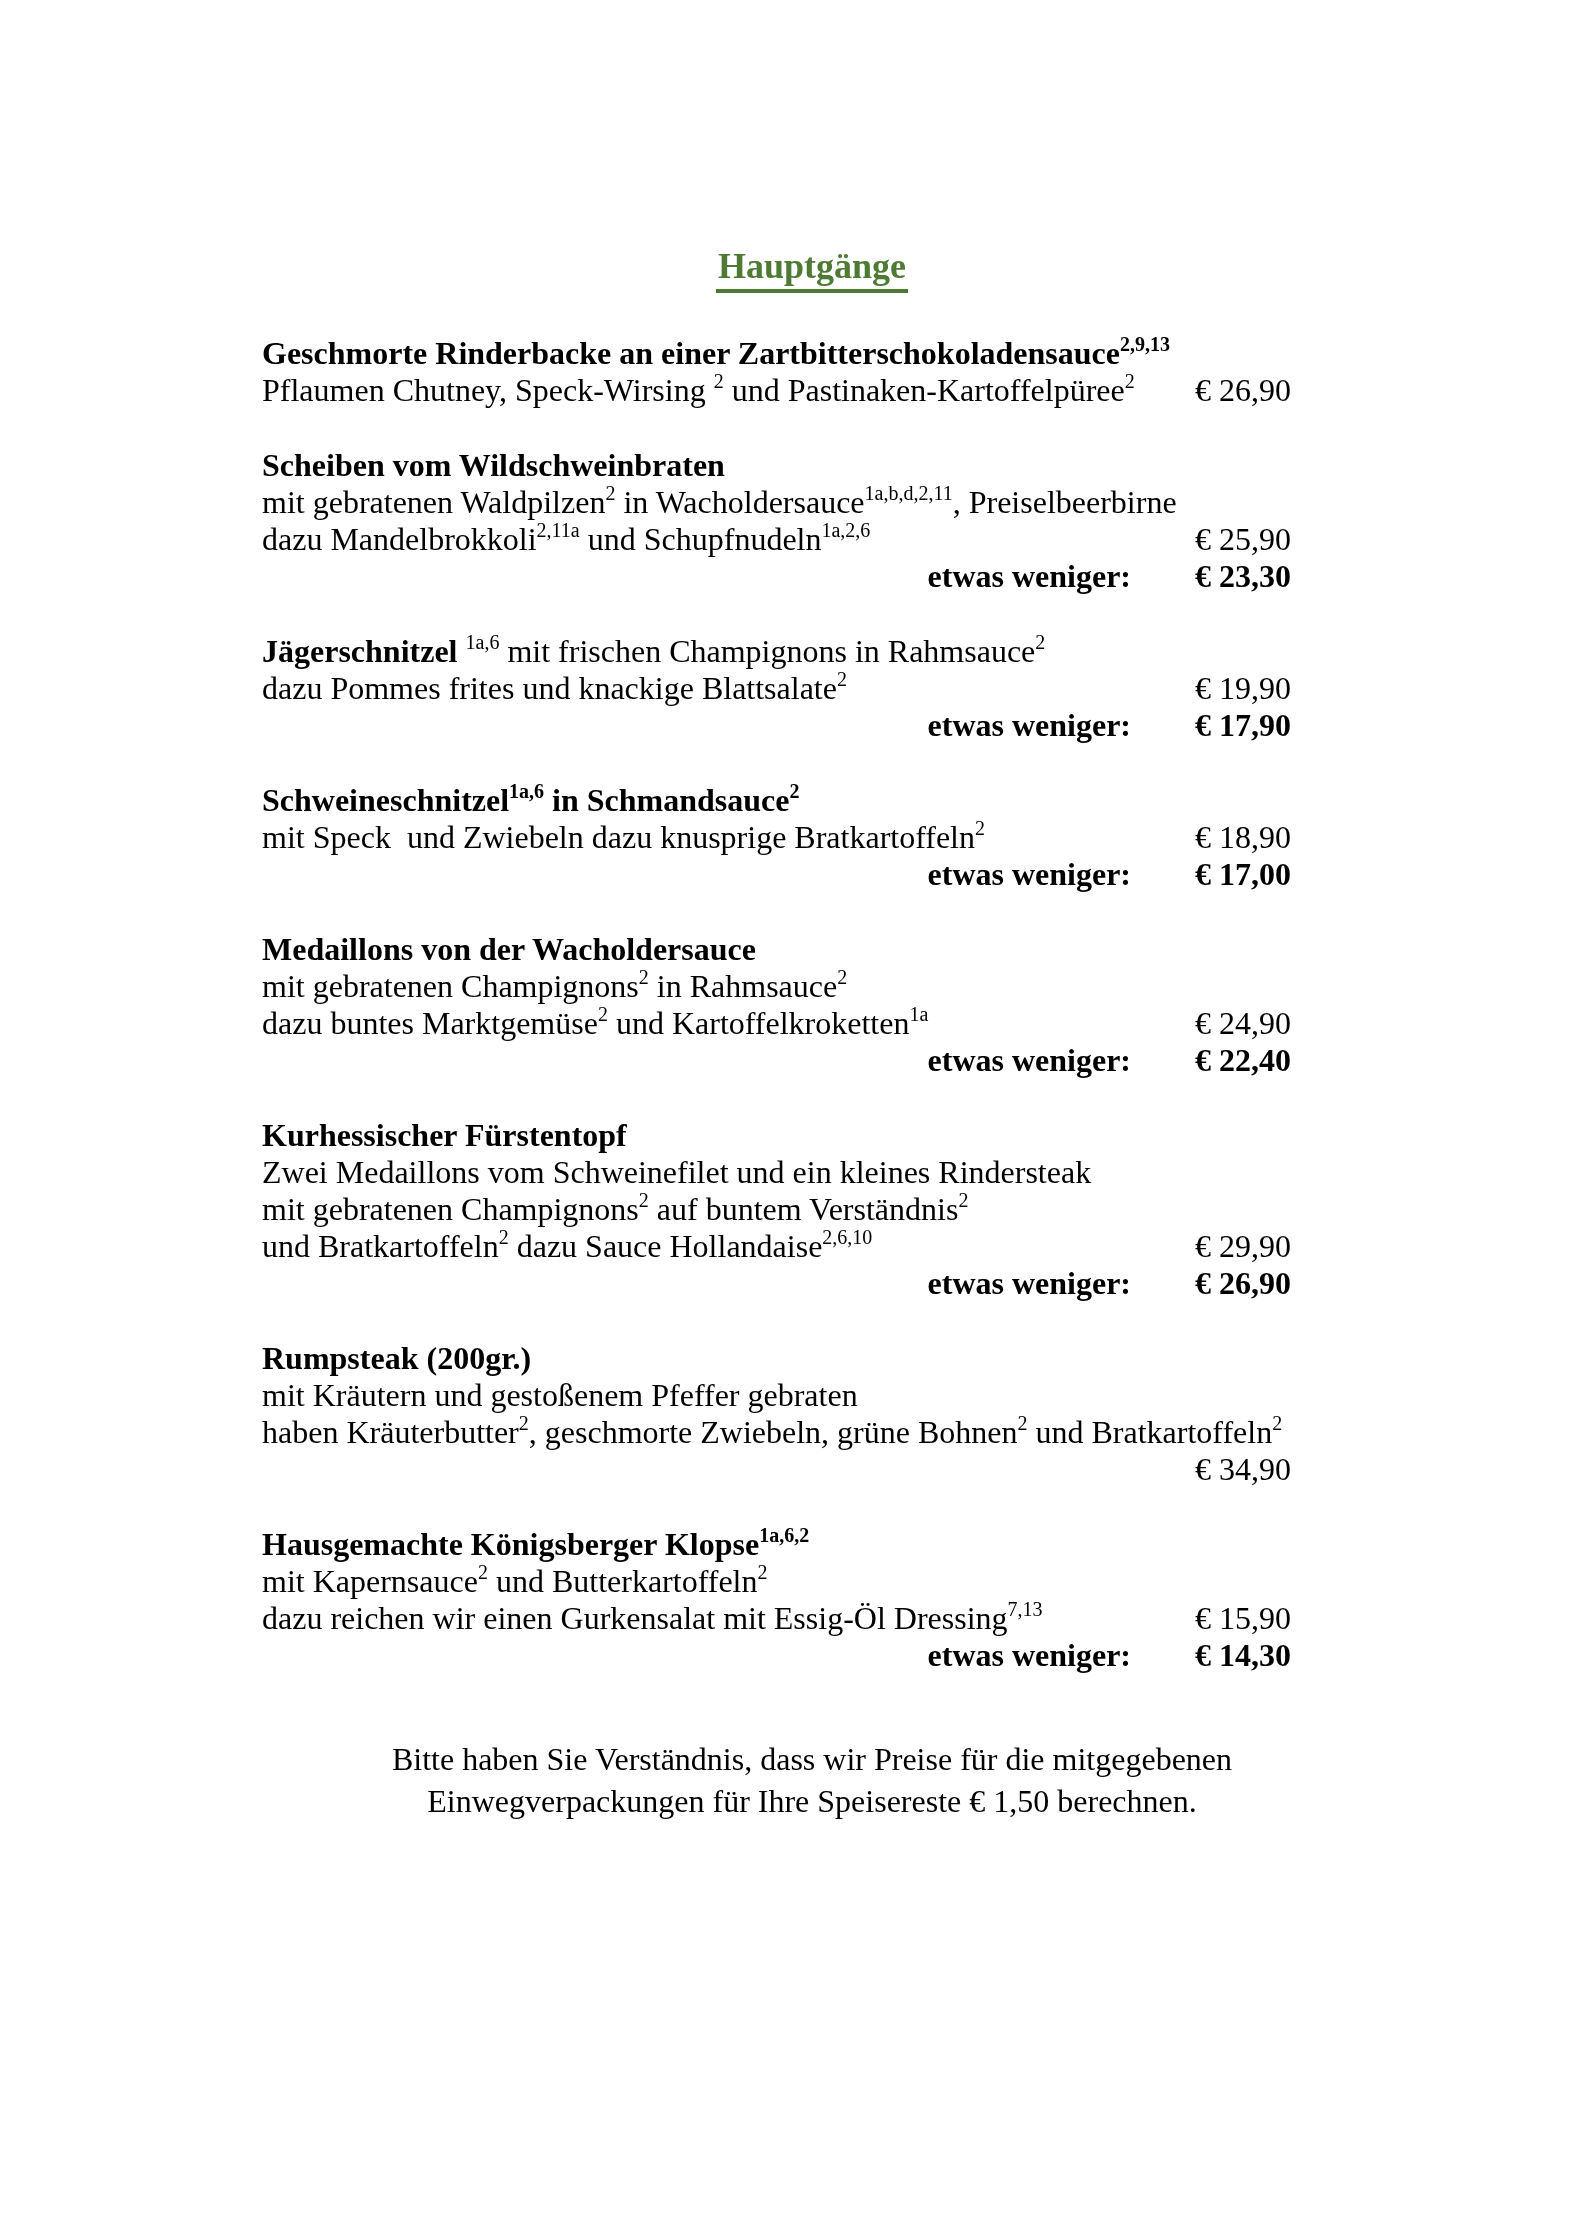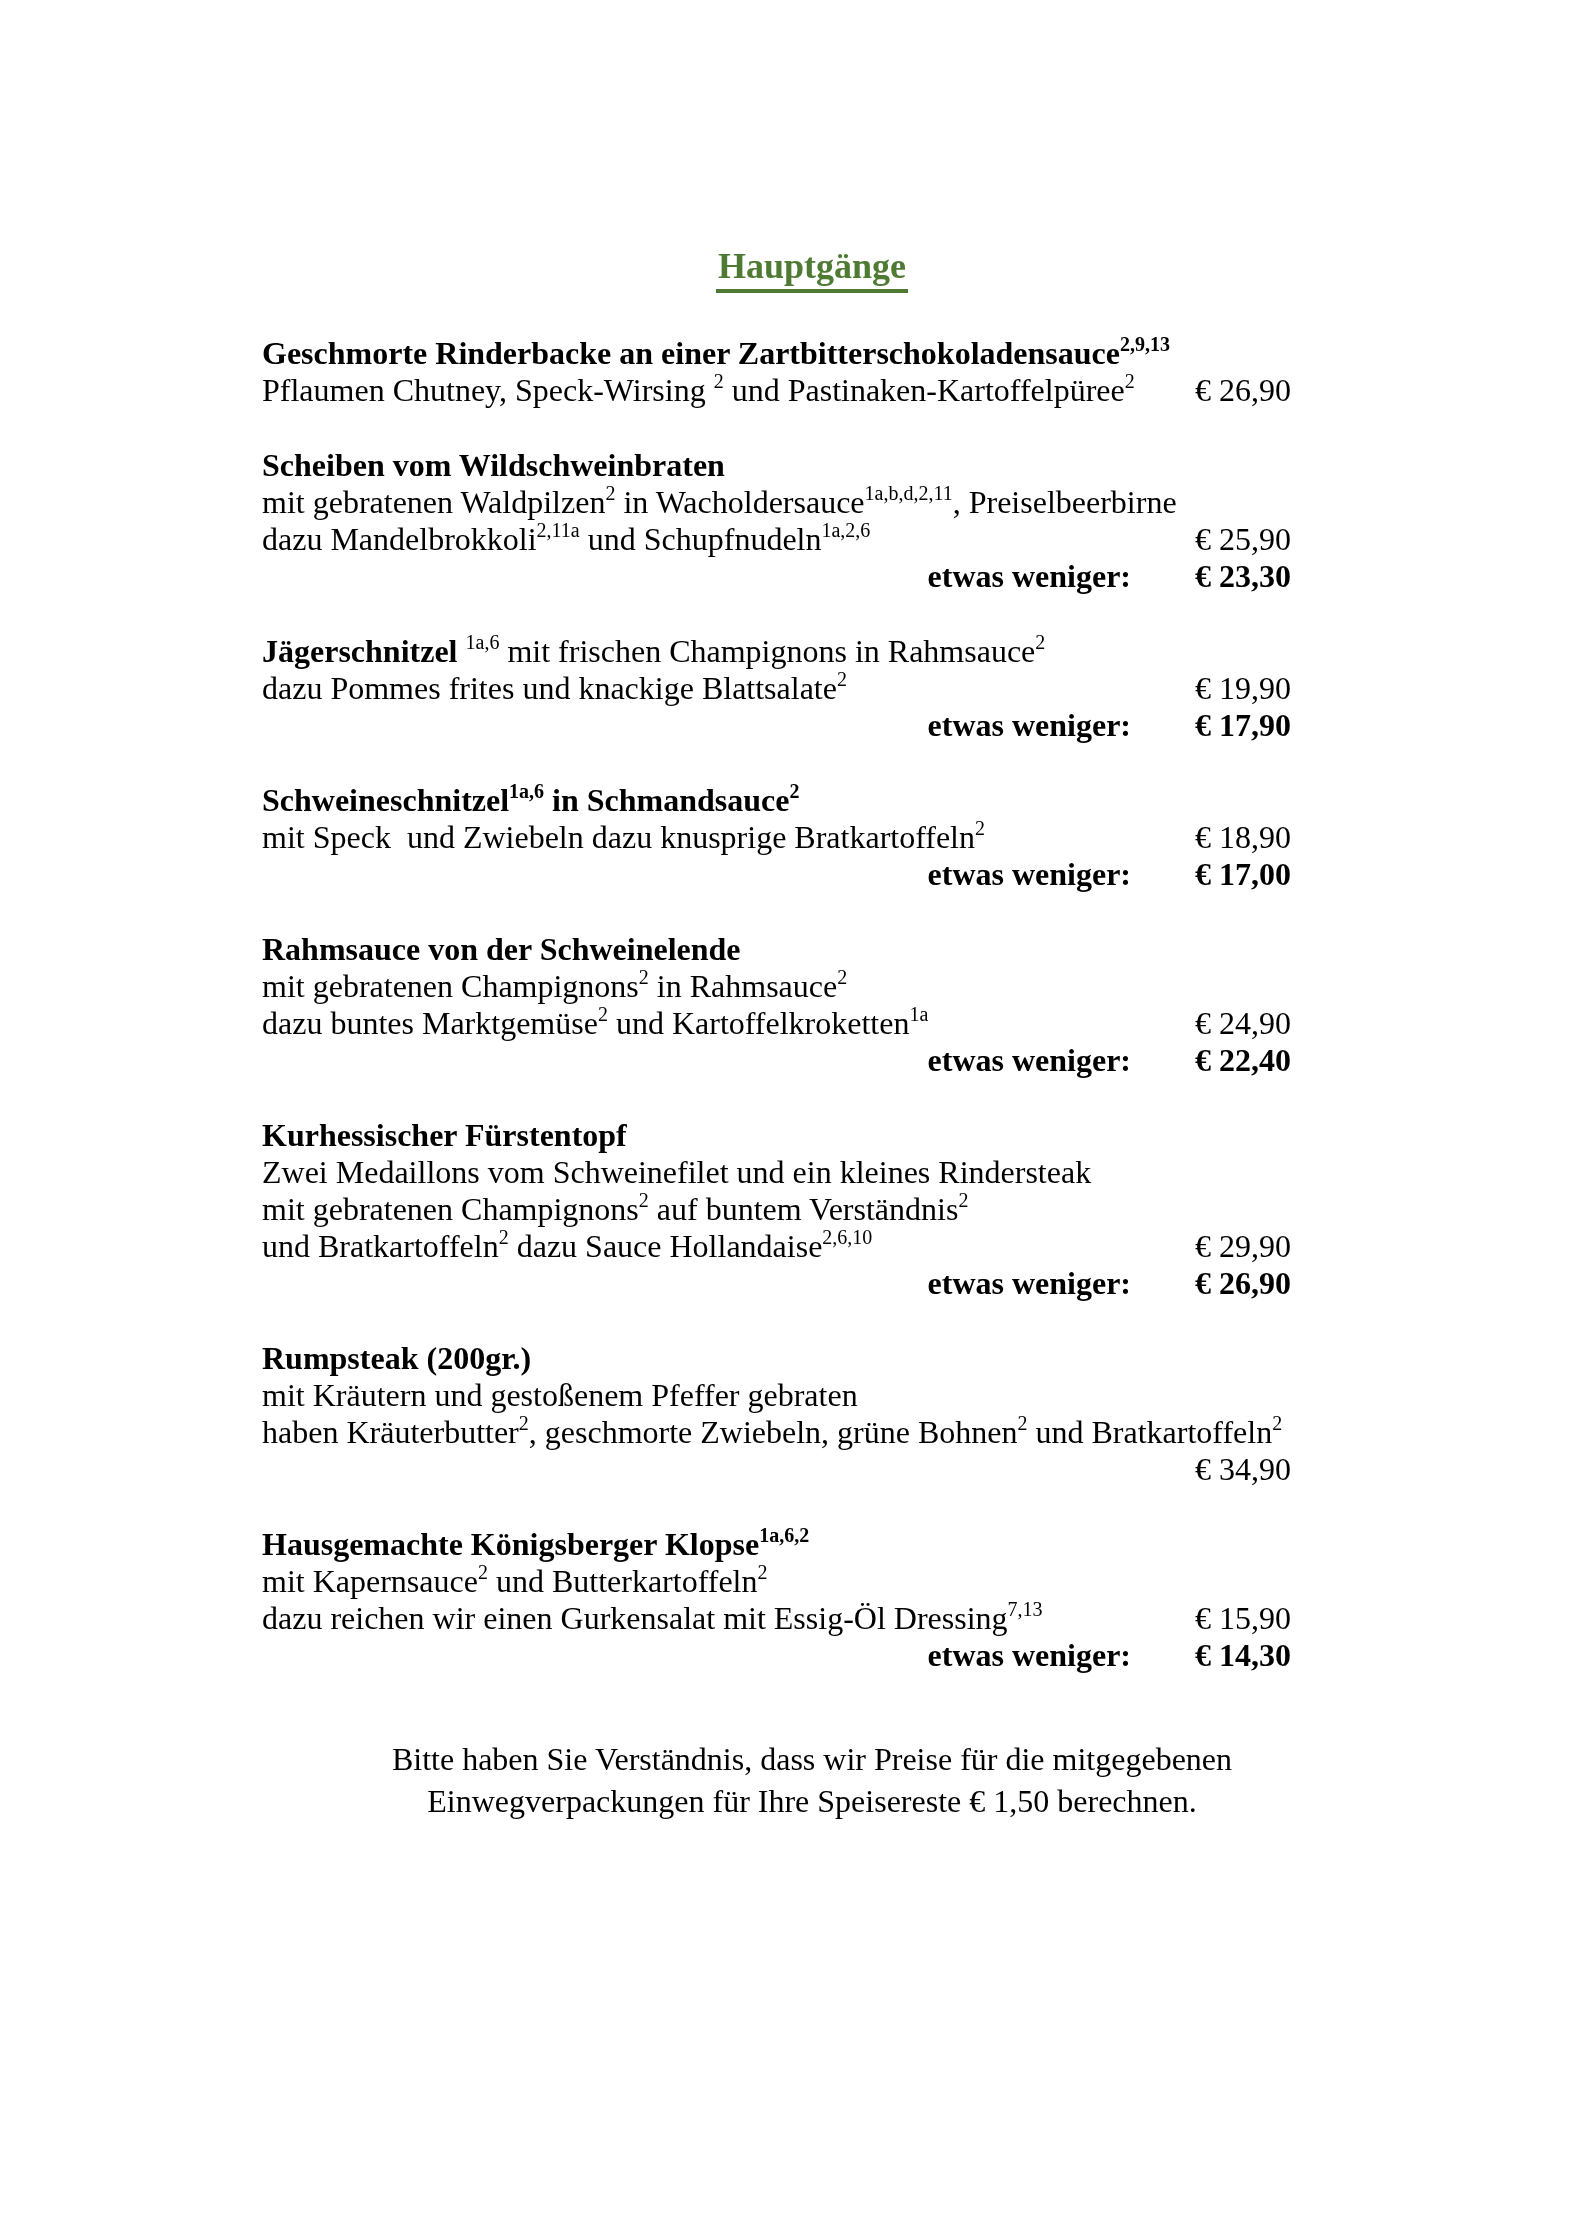--- a/index.html
+++ b/index.html
@@ -92,21 +92,21 @@
           <div class="line"><span class="text"><span class="bold">Jägerschnitzel </span><sup>1a,6</sup><span> mit frischen Champignons in Rahmsauce</span><sup>2</sup></span></div>
           <div class="line"><span class="text"><span>dazu Pommes frites und knackige Blattsalate</span><sup>2</sup></span><span class="price">€ 19,90</span></div>
           <div class="line"><span class="less-label">etwas weniger:</span><span class="price bold">€ 17,90</span></div>
         </div>
         <div class="item">
           <div class="line bold"><span class="text"><span>Schweineschnitzel</span><sup>1a,6</sup><span> in Schmandsauce</span><sup>2</sup></span></div>
           <div class="line"><span class="text"><span>mit Speck  und Zwiebeln dazu knusprige Bratkartoffeln</span><sup>2</sup></span><span class="price">€ 18,90</span></div>
           <div class="line"><span class="less-label">etwas weniger:</span><span class="price bold">€ 17,00</span></div>
         </div>
         <div class="item">
-          <div class="line bold"><span class="text"><span>Rahmsauce von der Schweinelende</span></span></div>
+          <div class="line bold"><span class="text"><span>Medaillons von der Wacholdersauce</span></span></div>
           <div class="line"><span class="text"><span>mit gebratenen Champignons</span><sup>2</sup><span> in Rahmsauce</span><sup>2</sup></span></div>
           <div class="line"><span class="text"><span>dazu buntes Marktgemüse</span><sup>2</sup><span> und Kartoffelkroketten</span><sup>1a</sup></span><span class="price">€ 24,90</span></div>
           <div class="line"><span class="less-label">etwas weniger:</span><span class="price bold">€ 22,40</span></div>
         </div>
         <div class="item">
           <div class="line bold"><span class="text"><span>Kurhessischer Fürstentopf</span></span></div>
           <div class="line"><span class="text"><span>Zwei Medaillons vom Schweinefilet und ein kleines Rindersteak</span></span></div>
           <div class="line"><span class="text"><span>mit gebratenen Champignons</span><sup>2</sup><span> auf buntem Verständnis</span><sup>2</sup></span></div>
           <div class="line"><span class="text"><span>und Bratkartoffeln</span><sup>2</sup><span> dazu Sauce Hollandaise</span><sup>2,6,10</sup></span><span class="price">€ 29,90</span></div>
           <div class="line"><span class="less-label">etwas weniger:</span><span class="price bold">€ 26,90</span></div>

